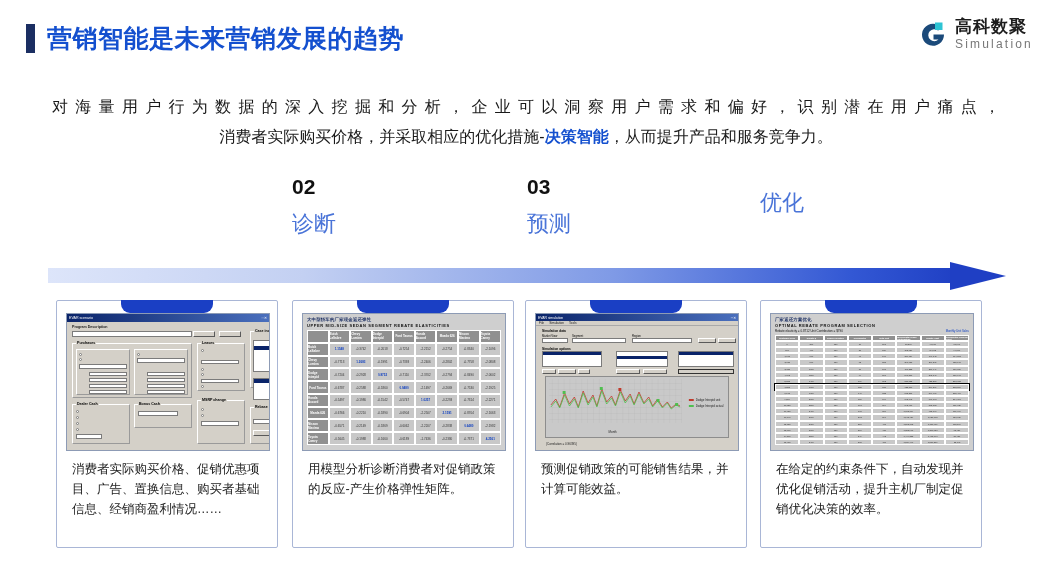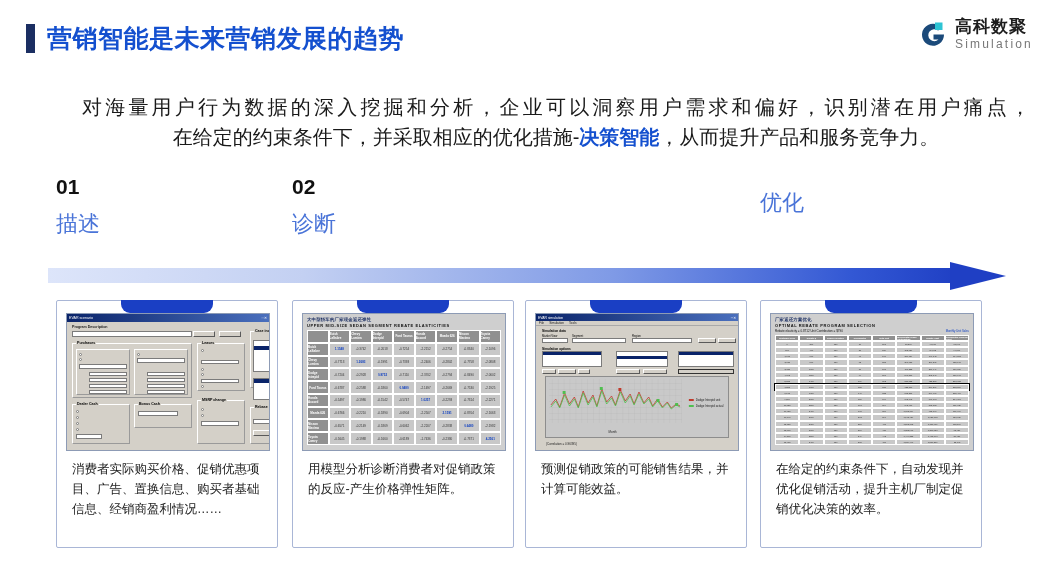--- a/index.html
+++ b/index.html
@@ -21,21 +21,21 @@
   }
   .logo { position: absolute; right: 18px; top: 18px; display: flex; align-items: center; gap: 7px; }
   .logo-mark { width: 30px; height: 30px; position: relative; }
   .logo-txt { display: flex; flex-direction: column; line-height: 1; }
   .logo-cn { font-size: 17px; font-weight: bold; color: #1d1d1d; letter-spacing: 1px; }
   .logo-en { font-size: 12px; color: #777; letter-spacing: 2.2px; margin-top: 3px; }
 
   
   .para {
     position: absolute; left: 52px; top: 92px; width: 948px;
-    font-size: 20px; line-height: 30px; color: #1a1a1a; text-align: center; margin-left: 30px;
+    font-size: 16px; line-height: 30px; color: #1a1a1a; text-align: center;
   }
   .para .hl { color: #1450cf; font-weight: bold; }
   .para .l1 { display:block; text-align: justify; text-align-last: justify; }
   .para .l2 { display:block; text-align: center; }
 
   
   .steps { position: absolute; left: 0; top: 176px; width: 1051px; height: 72px; }
   .step { position: absolute; width: 200px; }
   .step-num { font-size: 21px; font-weight: bold; color: #111; line-height: 1; }
   .step-label { font-size: 22px; color: #4a74d8; margin-top: 16px; line-height: 1; }
@@ -127,31 +127,31 @@
       </div>
       <div class="logo-txt">
         <div class="logo-cn">高科数聚</div>
         <div class="logo-en">Simulation</div>
       </div>
     </div>
   </div>
 
   <div class="para">
     <span class="l1">对海量用户行为数据的深入挖掘和分析，企业可以洞察用户需求和偏好，识别潜在用户痛点，</span>
-    <span class="l2"><span>在给定的约束条件下，并采取相应的优化措施-</span><span class="hl">决策智能</span><span>，从而提升产品和服务竞争力。</span></span>
+    <span class="l2"><span>消费者实际购买价格，并采取相应的优化措施-</span><span class="hl">决策智能</span><span>，从而提升产品和服务竞争力。</span></span>
   </div>
 
   <div class="steps">
-    <div class="step" style="left:56px">
-      <div class="step-num">01</div>
-      <div class="step-label">描述</div>
-    </div>
     <div class="step" style="left:292px">
       <div class="step-num">02</div>
       <div class="step-label">诊断</div>
+    </div>
+    <div class="step" style="left:527px">
+      <div class="step-num">03</div>
+      <div class="step-label">预测</div>
     </div>
     <div class="step" style="left:760px">
       <div class="step-label">优化</div>
     </div>
   </div>
 
   <div class="arrow">
     <div class="arrow-shaft"></div>
     <div class="arrow-head"></div>
   </div>

